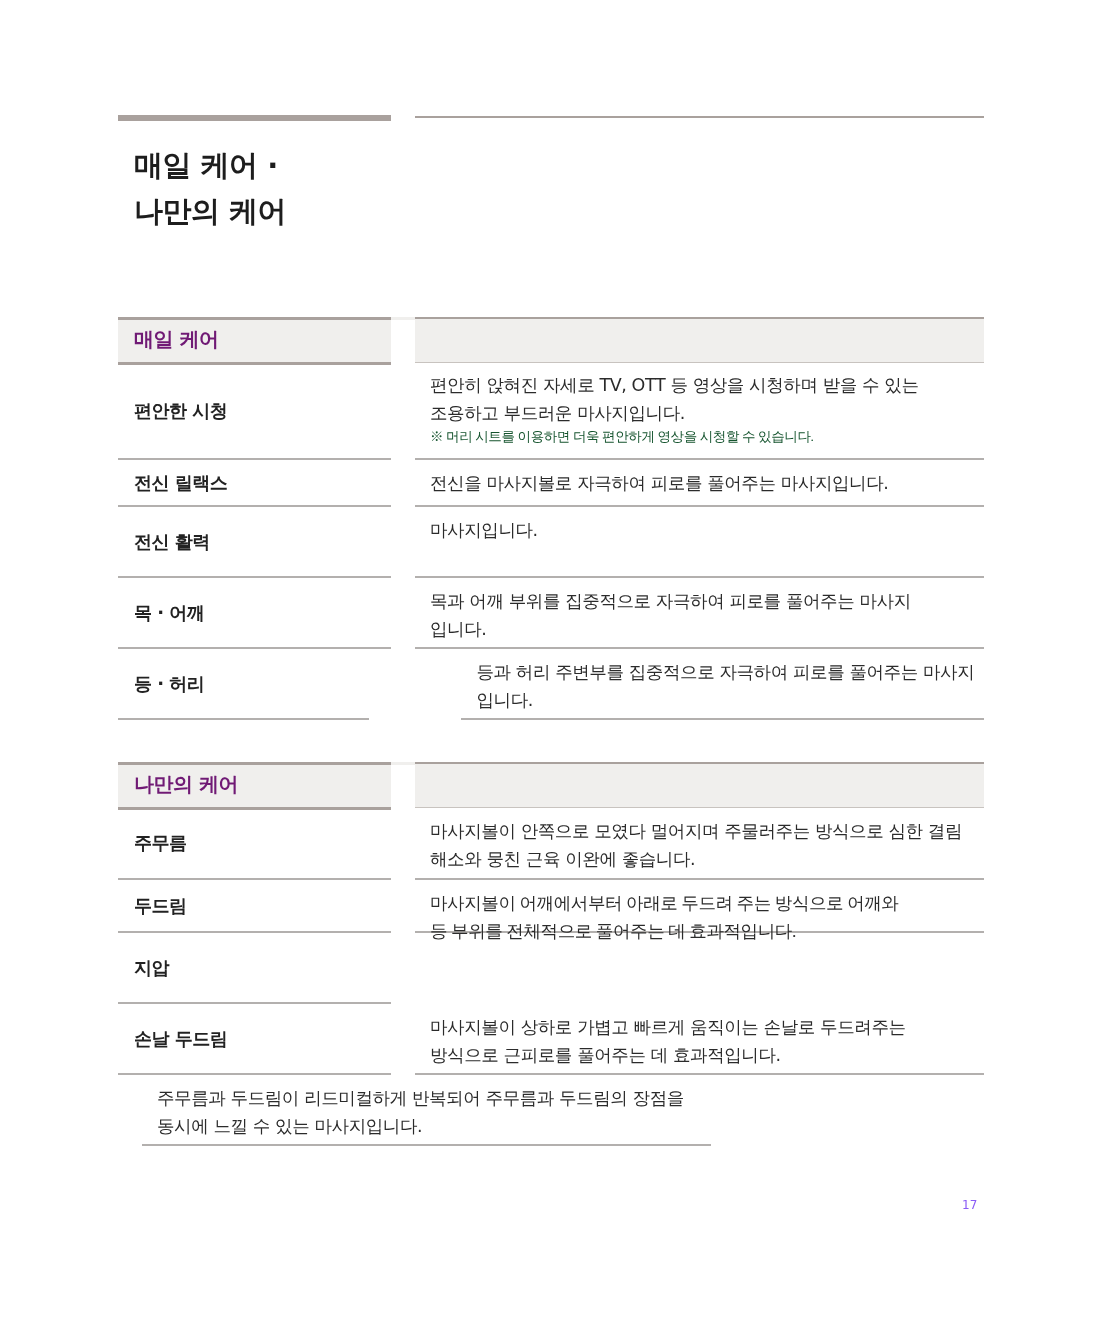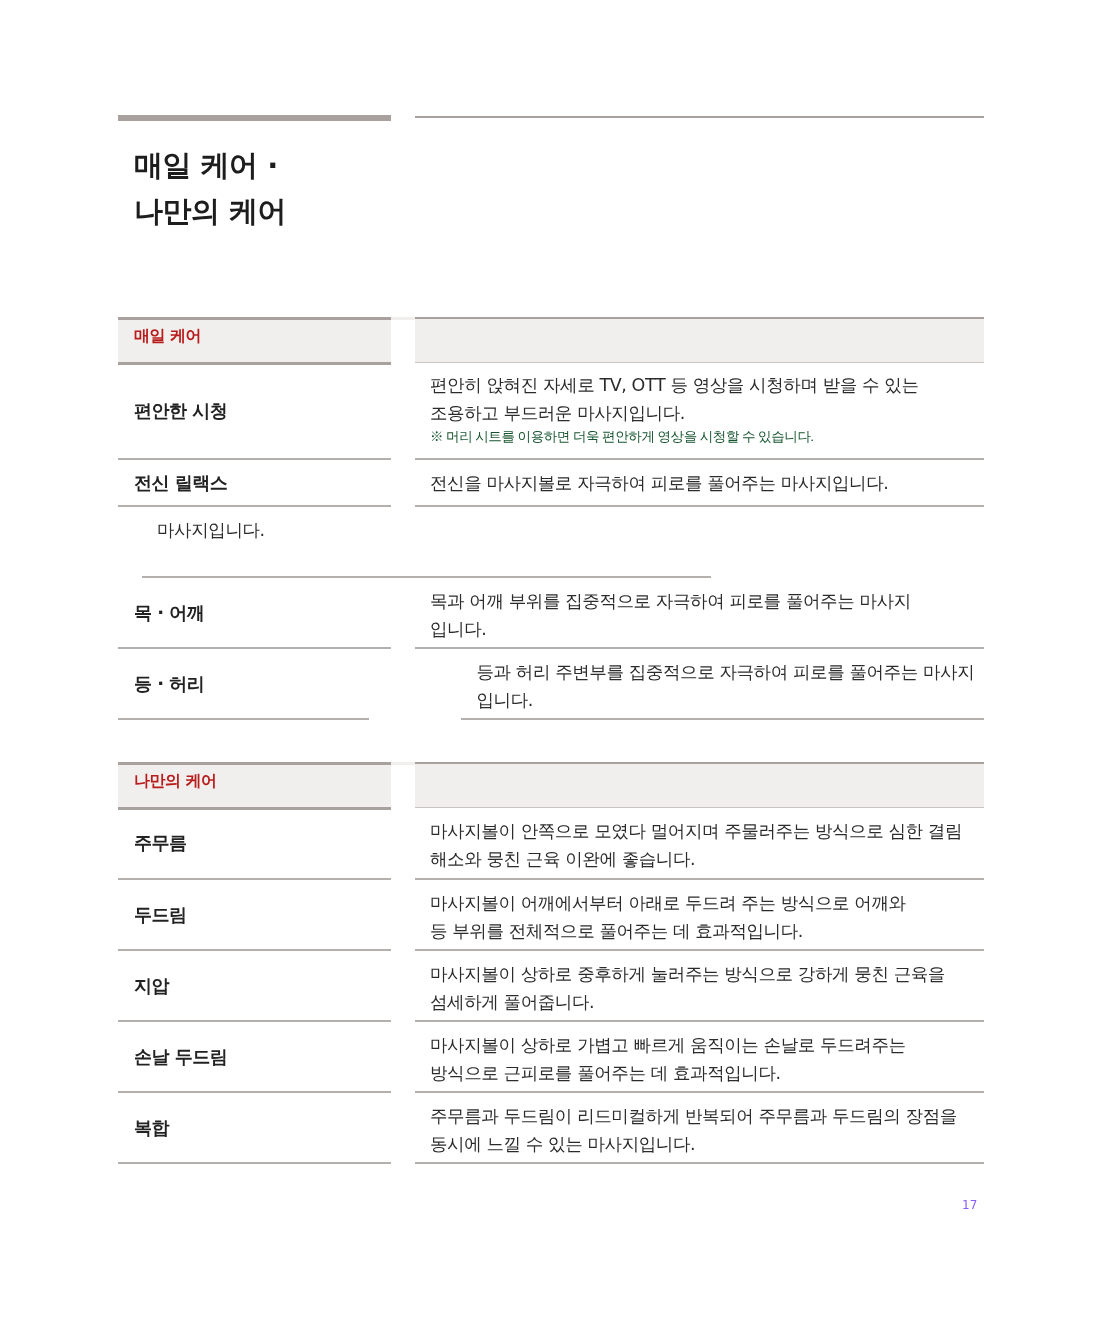--- a/index.html
+++ b/index.html
@@ -15,21 +15,21 @@
     }
     .page-title span { display: block; }
     .section { position: absolute; left: 118px; width: 866px; }
     .sec-head { position: relative; height: 46px; background: #f0efed; }
     .sec-head .lrule-top { position: absolute; left: 0; top: 0; width: 273px; height: 3px; background: #a9a19d; }
     .sec-head .rrule-top { position: absolute; left: 297px; top: 0; width: 569px; height: 2px; background: #a9a19d; }
     .sec-head .lrule-bot { position: absolute; left: 0; bottom: -2px; width: 273px; height: 3px; background: #a9a19d; }
     .sec-head .gapfill { position: absolute; left: 273px; top: 3px; width: 24px; bottom: 0; background: #fff; }
     .sec-head .rrule-bot { position: absolute; left: 297px; bottom: 0; width: 569px; height: 1px; background: #c8c3bf; }
     .sec-title {
-      position: absolute; left: 16px; top: 9px; font-size: 16px; font-weight: bold; color: #b91c1c; letter-spacing: -0.5px;
+      position: absolute; left: 16px; top: 9px; font-size: 20px; font-weight: bold; color: #701a75; letter-spacing: -0.5px;
     }
     .row { position: relative; display: flex; }
     .row .label {
       width: 273px; box-sizing: border-box; padding-left: 16px;
       display: flex; align-items: center;
       font-size: 18px; font-weight: bold; color: #222; letter-spacing: -0.5px;
       border-bottom: 2px solid #b3b0ae;
     }
     .row .gap { width: 24px; }
     .row .desc {
@@ -71,20 +71,21 @@
     </div>
   </div>
   <div class="row" style="height:47px;">
     <div class="label">전신 릴랙스</div>
     <div class="gap"></div>
     <div class="desc">
       <span class="line">전신을 마사지볼로 자극하여 피로를 풀어주는 마사지입니다.</span>
     </div>
   </div>
   <div class="row" style="height:71px;">
+    <div class="label">전신 활력</div>
     <div class="gap"></div>
     <div class="desc">
       <span class="line">마사지입니다.</span>
     </div>
   </div>
   <div class="row" style="height:71px;">
     <div class="label">목 · 어깨</div>
     <div class="gap"></div>
     <div class="desc">
       <span class="line">목과 어깨 부위를 집중적으로 자극하여 피로를 풀어주는 마사지</span>
@@ -111,46 +112,41 @@
     <div class="sec-title">나만의 케어</div>
   </div>
   <div class="row" style="height:72px;">
     <div class="label">주무름</div>
     <div class="gap"></div>
     <div class="desc">
       <span class="line">마사지볼이 안쪽으로 모였다 멀어지며 주물러주는 방식으로 심한 결림</span>
       <span class="line">해소와 뭉친 근육 이완에 좋습니다.</span>
     </div>
   </div>
-  <div class="row" style="height:71px;">
+  <div class="row" style="height:53px;font-family:Liberation Serif, serif;">
     <div class="label">두드림</div>
     <div class="gap"></div>
     <div class="desc">
       <span class="line">마사지볼이 어깨에서부터 아래로 두드려 주는 방식으로 어깨와</span>
       <span class="line">등 부위를 전체적으로 풀어주는 데 효과적입니다.</span>
     </div>
   </div>
   <div class="row" style="height:71px;">
     <div class="label">지압</div>
     <div class="gap"></div>
-    <div class="desc">
-      <span class="line">마사지볼이 상하로 중후하게 눌러주는 방식으로 강하게 뭉친 근육을</span>
-      <span class="line">섬세하게 풀어줍니다.</span>
-    </div>
   </div>
   <div class="row" style="height:71px;">
     <div class="label">손날 두드림</div>
     <div class="gap"></div>
     <div class="desc">
       <span class="line">마사지볼이 상하로 가볍고 빠르게 움직이는 손날로 두드려주는</span>
       <span class="line">방식으로 근피로를 풀어주는 데 효과적입니다.</span>
     </div>
   </div>
   <div class="row" style="height:71px;">
-    <div class="label">복합</div>
     <div class="gap"></div>
     <div class="desc">
       <span class="line">주무름과 두드림이 리드미컬하게 반복되어 주무름과 두드림의 장점을</span>
       <span class="line">동시에 느낄 수 있는 마사지입니다.</span>
     </div>
   </div>
 </div>
 
 <div class="page-number">17</div>
 

